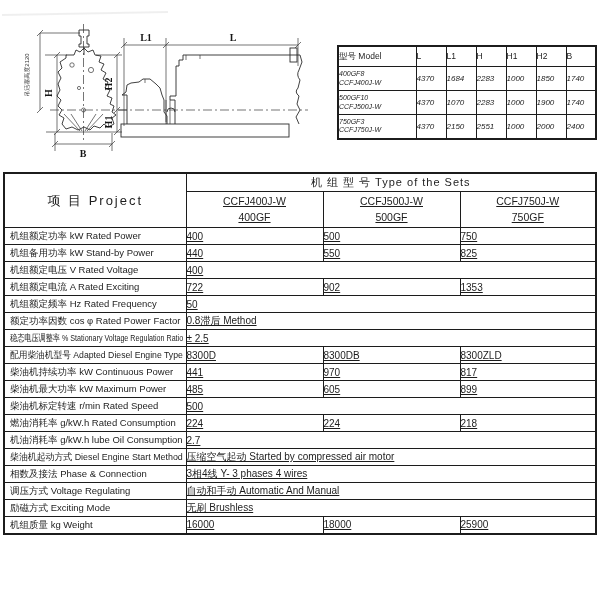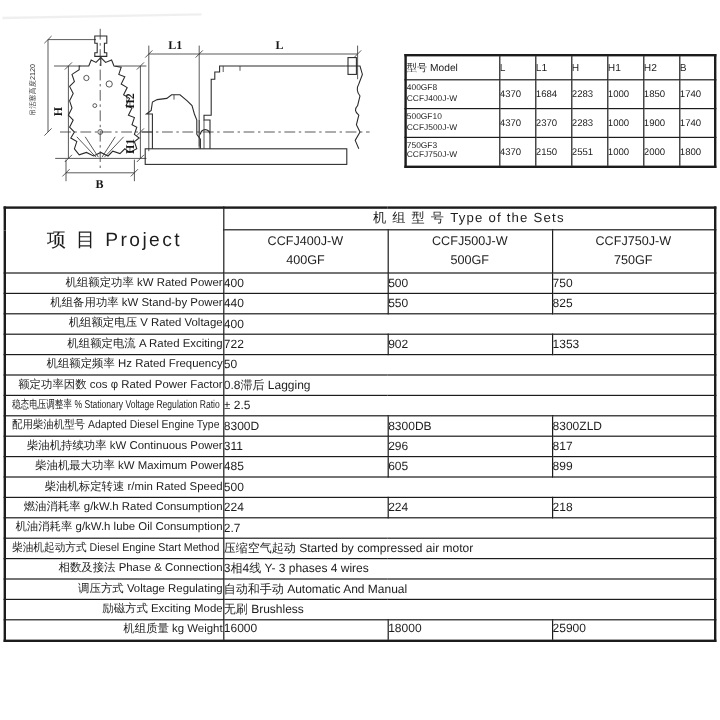--- a/index.html
+++ b/index.html
@@ -12,30 +12,30 @@
   .cl{stroke:#3a3a3a;stroke-width:0.7;fill:none;stroke-dasharray:9 3 2 3;}
   .dimtxt{font-family:"Liberation Serif","DejaVu Serif",serif;font-weight:bold;
           font-size:10px;fill:#161616;}
   .notetxt{font-family:"Liberation Sans","DejaVu Sans",sans-serif;font-size:6px;fill:#333;}
   
   table{border-collapse:collapse;table-layout:fixed;}
   td{border:1px solid #1c1c1c;overflow:hidden;vertical-align:middle;}
   .dim-table{position:absolute;left:337px;top:45px;width:258px;border:2px solid #1c1c1c;}
   .dim-table td{font-size:8px;line-height:1.15;padding:0;}
   .dim-table thead td{height:19px;font-size:8.5px;}
-  .dim-table tbody tr{height:24px;}
+  .dim-table tbody tr{height:24px;font-style:italic;}
   .dim-table .mod div{font-size:7px;}
   
   .spec-table{position:absolute;left:3px;top:172px;width:592px;border:2px solid #1c1c1c;}
-  .spec-table td{padding:0;}
-  .spec-table .proj{text-align:center;font-size:16px;letter-spacing:2px;}
+  .spec-table td{padding:0;text-decoration:underline;}
+  .spec-table .proj{text-align:center;font-size:13px;letter-spacing:2px;}
   .spec-table .type{text-align:center;font-size:11px;height:17px;letter-spacing:1px;}
   .spec-table .mhead{text-align:center;font-size:10.5px;height:35px;line-height:1.45;}
   .spec-table tbody tr{height:17px;}
-  .spec-table .lbl{text-align:right;padding-left:5px;font-size:9.5px;}
+  .spec-table .lbl{text-align:left;padding-left:5px;font-size:9.5px;}
   .spec-table .val{text-align:left;font-size:10px;}
   .fit{display:inline-block;white-space:nowrap;transform-origin:left center;line-height:1.1;}
 </style>
 </head>
 <body>
 
 <div class="page">
 
   <svg class="drawing" width="335" height="168" viewBox="0 0 335 168">
     <line x1="2" y1="15" x2="168" y2="12" stroke="#bbb" stroke-width="2" opacity="0.22"></line>
@@ -146,37 +146,37 @@
           <td>1000</td>
           <td>1850</td>
           <td>1740</td>
         </tr>
         <tr>
           <td class="mod">
             <div>500GF10</div>
             <div>CCFJ500J-W</div>
           </td>
           <td>4370</td>
-          <td>2370</td>
+          <td>1070</td>
           <td>2283</td>
           <td>1000</td>
           <td>1900</td>
           <td>1740</td>
         </tr>
         <tr>
           <td class="mod">
             <div>750GF3</div>
             <div>CCFJ750J-W</div>
           </td>
           <td>4370</td>
           <td>2150</td>
           <td>2551</td>
           <td>1000</td>
           <td>2000</td>
-          <td>1800</td>
+          <td>2400</td>
         </tr>
       </tbody>
   </table>
 
   <table class="spec-table">
     <colgroup>
         <col style="width:182px">
         <col style="width:137px">
         <col style="width:137px">
         <col style="width:136px">
@@ -227,36 +227,36 @@
           <td class="val">722</td>
           <td class="val">902</td>
           <td class="val">1353</td>
         </tr>
         <tr>
           <td class="lbl"><span class="fit">机组额定频率 Hz  Rated Frequency</span></td>
           <td class="val" colspan="3">50</td>
         </tr>
         <tr>
           <td class="lbl"><span class="fit">额定功率因数 cos φ Rated Power Factor</span></td>
-          <td class="val" colspan="3">0.8滞后   Lagging</td>
+          <td class="val" colspan="3">0.8滞后   Method</td>
         </tr>
         <tr>
           <td class="lbl"><span class="fit" style="transform: scaleX(0.752174);">稳态电压调整率 % Stationary Voltage Regulation Ratio</span></td>
           <td class="val" colspan="3">± 2.5</td>
         </tr>
         <tr>
           <td class="lbl"><span class="fit" style="transform: scaleX(0.915344);">配用柴油机型号 Adapted Diesel Engine Type</span></td>
           <td class="val">8300D</td>
           <td class="val">8300DB</td>
           <td class="val">8300ZLD</td>
         </tr>
         <tr>
           <td class="lbl"><span class="fit">柴油机持续功率 kW Continuous Power</span></td>
-          <td class="val">311</td>
-          <td class="val">296</td>
+          <td class="val">441</td>
+          <td class="val">970</td>
           <td class="val">817</td>
         </tr>
         <tr>
           <td class="lbl"><span class="fit">柴油机最大功率 kW Maximum Power</span></td>
           <td class="val">485</td>
           <td class="val">605</td>
           <td class="val">899</td>
         </tr>
         <tr>
           <td class="lbl"><span class="fit">柴油机标定转速 r/min Rated Speed</span></td>

